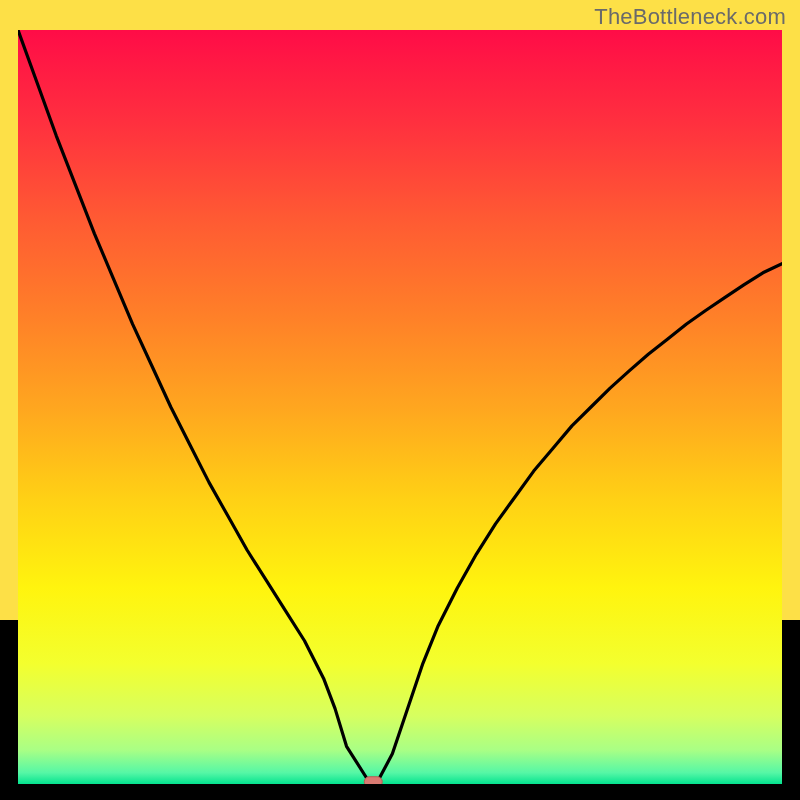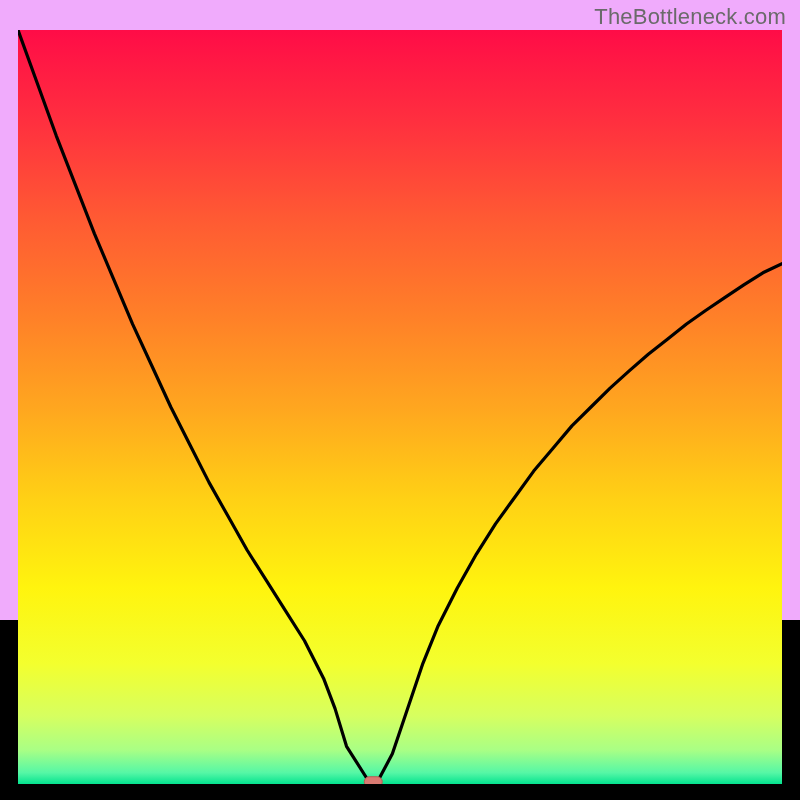--- a/index.html
+++ b/index.html
@@ -8,21 +8,21 @@
     width: 800px;
     height: 800px;
     background: #000;
     font-family: Arial, Helvetica, sans-serif;
     overflow: hidden;
   }
   .outer {
     position: relative;
     width: 800px;
     height: 620px;
-    background: #f0abfc;
+    background: #fde047;
   }
   .watermark {
     position: absolute;
     top: 4px;
     right: 14px;
     color: #6a6a6a;
     font-size: 22px;
     font-weight: 500;
     letter-spacing: 0.2px;
     user-select: none;

